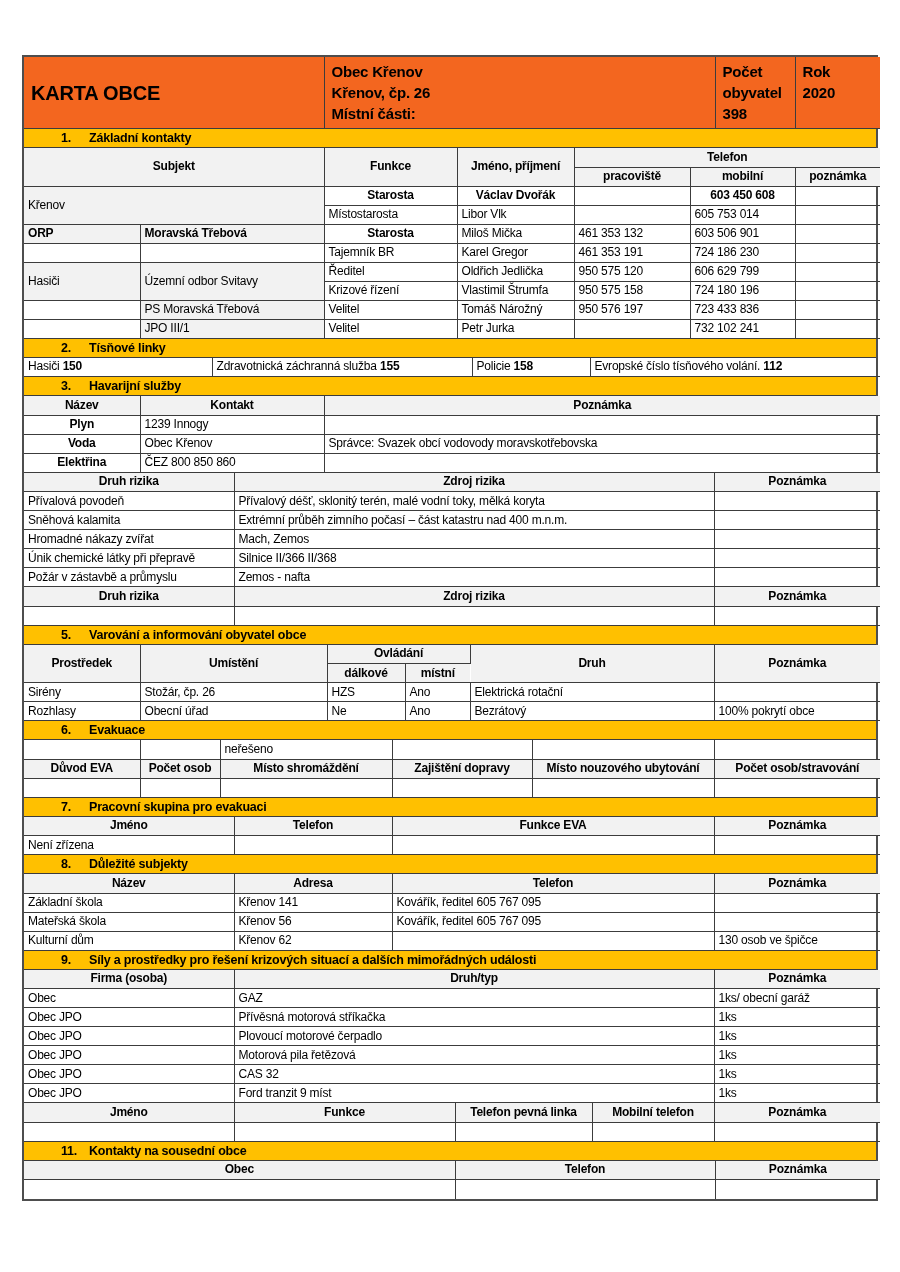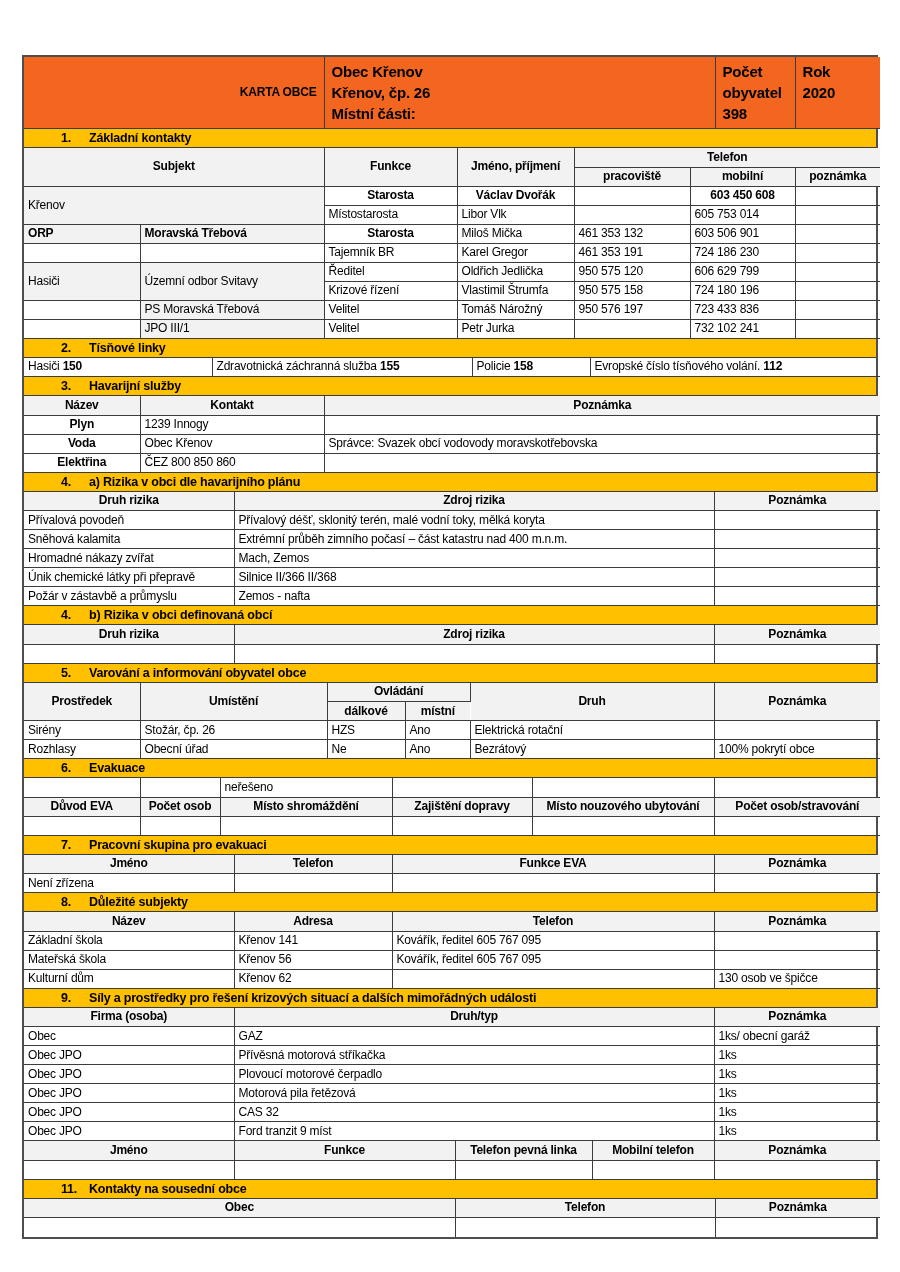--- a/index.html
+++ b/index.html
@@ -9,21 +9,21 @@
   table{border-collapse:collapse;width:100%;table-layout:fixed;font-size:12px;}
   td,th{border-right:1px solid var(--line);border-bottom:1px solid var(--line);padding:1px 4px;height:19px;overflow:hidden;white-space:nowrap;text-align:left;font-weight:normal;vertical-align:middle;line-height:1.25;}
   td:last-child,th:last-child{border-right:none;}
   th.hd,td.hd{background:var(--gray);font-weight:bold;text-align:center;}
   td.hdl{background:var(--gray);text-align:left;}
   .b{font-weight:bold;text-align:center;}
   .ctr{}
   .pre{white-space:pre-line;}
   
   .oh td{background:var(--orange);font-weight:bold;font-size:15px;vertical-align:top;padding:4px 7px;line-height:1.4;height:68px;}
-  .oh td.title{text-align:right;vertical-align:middle;font-size:12px;}
+  .oh td.title{text-align:left;vertical-align:middle;font-size:20px;}
   
   .band{background:var(--gold);border-bottom:1px solid var(--line);height:19px;line-height:18px;font-weight:bold;font-size:12.5px;}
   .band .num{display:inline-block;margin-left:37px;min-width:24px;}
   .band .ttl{margin-left:4px;margin-top:17px;}
 </style>
 </head>
 <body>
 
 <div class="doc">
 
@@ -190,23 +190,20 @@
       <td>Správce: Svazek obcí vodovody moravskotřebovska</td>
     </tr>
     <tr>
       <td class="b">Elektřina</td>
       <td>ČEZ 800 850 860</td>
       <td></td>
     </tr>
   </tbody>
     </table>
 
-  <div class="band">
-    <span class="num">4.</span><span class="ttl">a) Rizika v obci dle havarijního plánu</span>
-  </div>
   <table>
     <colgroup>
         <col style="width:210px">
         <col style="width:480px">
         <col style="width:166px">
       </colgroup>
     <tbody>
         <tr>
       <th class="hd">Druh rizika</th>
       <th class="hd">Zdroj rizika</th>
@@ -233,23 +230,20 @@
       <td></td>
     </tr>
     <tr>
       <td>Požár v zástavbě a průmyslu</td>
       <td>Zemos - nafta</td>
       <td></td>
     </tr>
   </tbody>
     </table>
 
-  <div class="band">
-    <span class="num">4.</span><span class="ttl">b) Rizika v obci definovaná obcí</span>
-  </div>
   <table>
     <colgroup>
         <col style="width:210px">
         <col style="width:480px">
         <col style="width:166px">
       </colgroup>
     <tbody>
         <tr>
       <th class="hd">Druh rizika</th>
       <th class="hd">Zdroj rizika</th>

